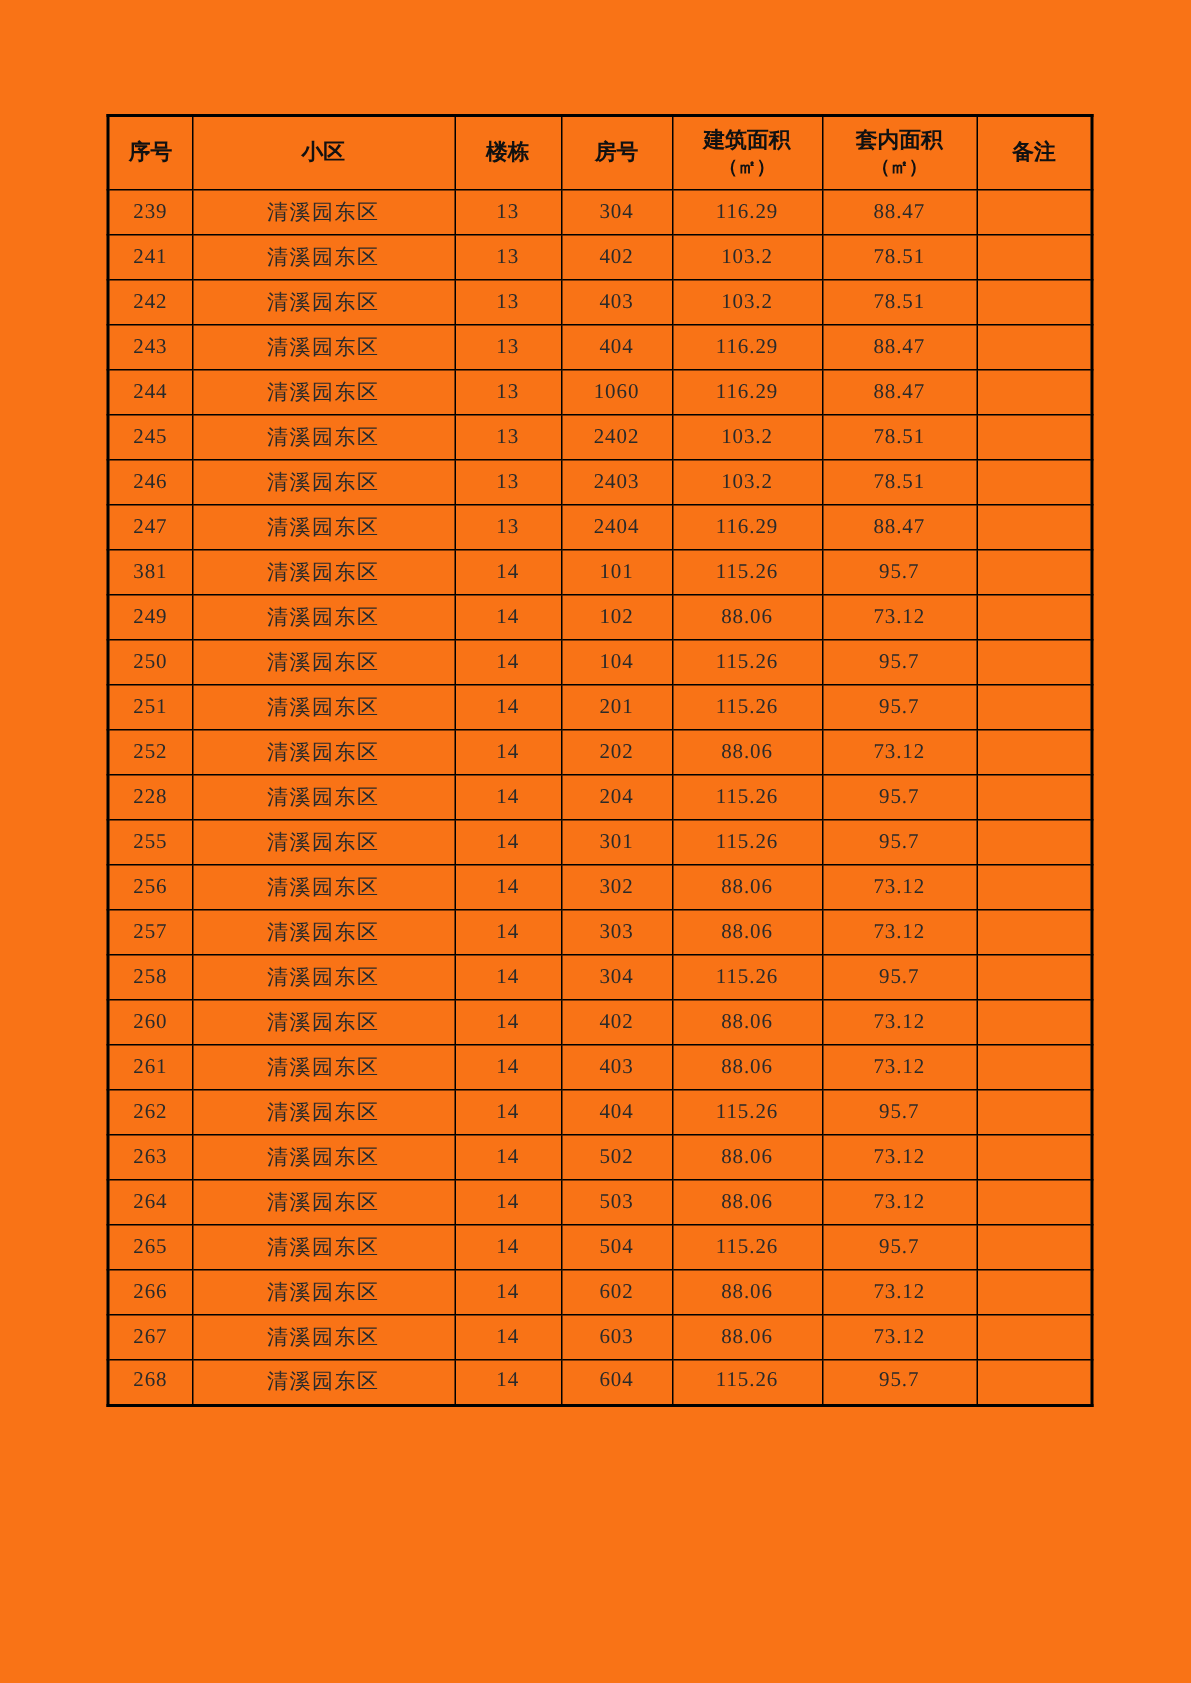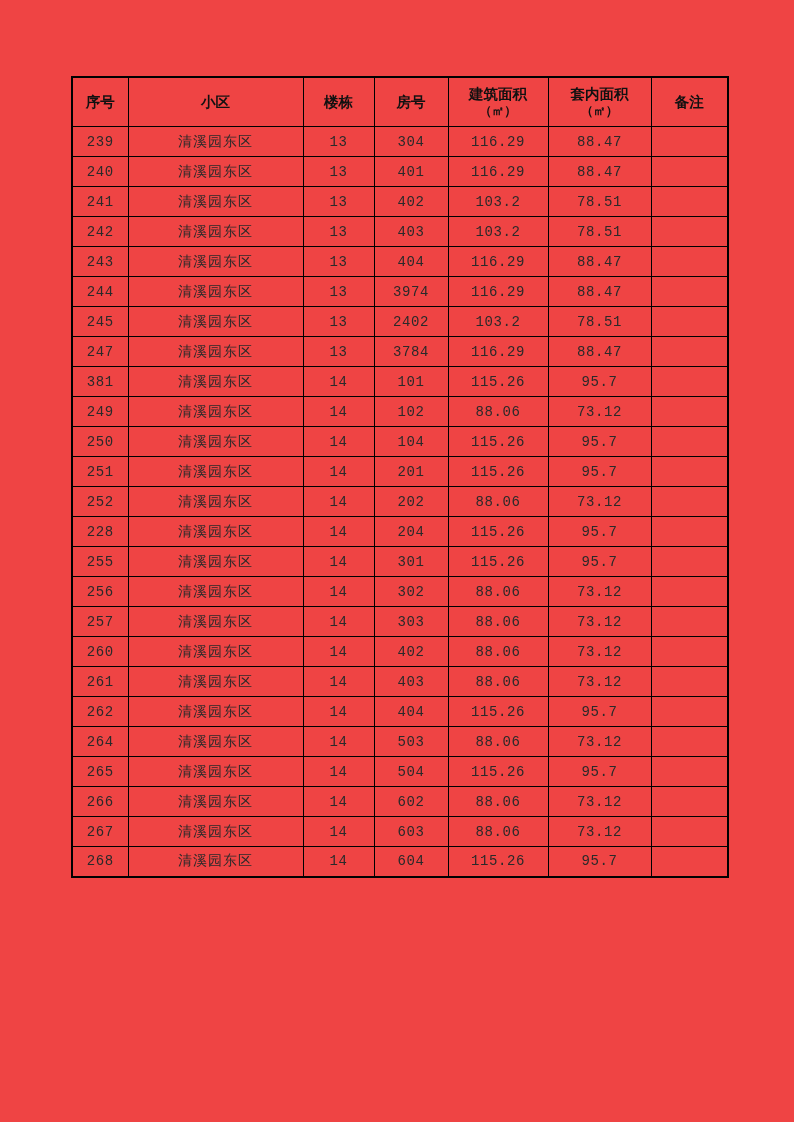--- a/index.html
+++ b/index.html
@@ -9,21 +9,21 @@
   }
   body {
     width: 794px;
     height: 1122px;
     font-family: "Liberation Serif", "DejaVu Serif", serif;
   }
   .page {
     position: relative;
     width: 794px;
     height: 1122px;
-    background: #ef4444;
+    background: #f97316;
     overflow: hidden;
   }
   table.area-table {
     position: absolute;
     left: 71px;
     top: 76px;
     width: 656px;
     border-collapse: collapse;
     table-layout: fixed;
     border: 2px solid #000000;
@@ -45,21 +45,20 @@
     color: #111111;
     line-height: 1.25;
   }
   thead th .sublabel {
     font-size: 12.5px;
     font-weight: 600;
     margin-top: 1px;
   }
   tbody tr {
     height: 30px;
-    font-family: Liberation Mono, monospace;
   }
   tbody td {
     font-size: 14px;
     color: #2a2a2a;
     letter-spacing: 0.6px;
   }
   tbody td.cell-community {
     letter-spacing: 1px;
   }
 </style>
@@ -108,29 +107,20 @@
         <tr>
           <td class="cell-seq">239</td>
           <td class="cell-community">清溪园东区</td>
           <td class="cell-building">13</td>
           <td class="cell-room">304</td>
           <td class="cell-gross_area">116.29</td>
           <td class="cell-inner_area">88.47</td>
           <td class="cell-remark"></td>
         </tr>
         <tr>
-          <td class="cell-seq">240</td>
-          <td class="cell-community">清溪园东区</td>
-          <td class="cell-building">13</td>
-          <td class="cell-room">401</td>
-          <td class="cell-gross_area">116.29</td>
-          <td class="cell-inner_area">88.47</td>
-          <td class="cell-remark"></td>
-        </tr>
-        <tr>
           <td class="cell-seq">241</td>
           <td class="cell-community">清溪园东区</td>
           <td class="cell-building">13</td>
           <td class="cell-room">402</td>
           <td class="cell-gross_area">103.2</td>
           <td class="cell-inner_area">78.51</td>
           <td class="cell-remark"></td>
         </tr>
         <tr>
           <td class="cell-seq">242</td>
@@ -147,39 +137,48 @@
           <td class="cell-building">13</td>
           <td class="cell-room">404</td>
           <td class="cell-gross_area">116.29</td>
           <td class="cell-inner_area">88.47</td>
           <td class="cell-remark"></td>
         </tr>
         <tr>
           <td class="cell-seq">244</td>
           <td class="cell-community">清溪园东区</td>
           <td class="cell-building">13</td>
-          <td class="cell-room">3974</td>
+          <td class="cell-room">1060</td>
           <td class="cell-gross_area">116.29</td>
           <td class="cell-inner_area">88.47</td>
           <td class="cell-remark"></td>
         </tr>
         <tr>
           <td class="cell-seq">245</td>
           <td class="cell-community">清溪园东区</td>
           <td class="cell-building">13</td>
           <td class="cell-room">2402</td>
           <td class="cell-gross_area">103.2</td>
           <td class="cell-inner_area">78.51</td>
           <td class="cell-remark"></td>
         </tr>
         <tr>
+          <td class="cell-seq">246</td>
+          <td class="cell-community">清溪园东区</td>
+          <td class="cell-building">13</td>
+          <td class="cell-room">2403</td>
+          <td class="cell-gross_area">103.2</td>
+          <td class="cell-inner_area">78.51</td>
+          <td class="cell-remark"></td>
+        </tr>
+        <tr>
           <td class="cell-seq">247</td>
           <td class="cell-community">清溪园东区</td>
           <td class="cell-building">13</td>
-          <td class="cell-room">3784</td>
+          <td class="cell-room">2404</td>
           <td class="cell-gross_area">116.29</td>
           <td class="cell-inner_area">88.47</td>
           <td class="cell-remark"></td>
         </tr>
         <tr>
           <td class="cell-seq">381</td>
           <td class="cell-community">清溪园东区</td>
           <td class="cell-building">14</td>
           <td class="cell-room">101</td>
           <td class="cell-gross_area">115.26</td>
@@ -252,20 +251,29 @@
         <tr>
           <td class="cell-seq">257</td>
           <td class="cell-community">清溪园东区</td>
           <td class="cell-building">14</td>
           <td class="cell-room">303</td>
           <td class="cell-gross_area">88.06</td>
           <td class="cell-inner_area">73.12</td>
           <td class="cell-remark"></td>
         </tr>
         <tr>
+          <td class="cell-seq">258</td>
+          <td class="cell-community">清溪园东区</td>
+          <td class="cell-building">14</td>
+          <td class="cell-room">304</td>
+          <td class="cell-gross_area">115.26</td>
+          <td class="cell-inner_area">95.7</td>
+          <td class="cell-remark"></td>
+        </tr>
+        <tr>
           <td class="cell-seq">260</td>
           <td class="cell-community">清溪园东区</td>
           <td class="cell-building">14</td>
           <td class="cell-room">402</td>
           <td class="cell-gross_area">88.06</td>
           <td class="cell-inner_area">73.12</td>
           <td class="cell-remark"></td>
         </tr>
         <tr>
           <td class="cell-seq">261</td>
@@ -276,20 +284,29 @@
           <td class="cell-inner_area">73.12</td>
           <td class="cell-remark"></td>
         </tr>
         <tr>
           <td class="cell-seq">262</td>
           <td class="cell-community">清溪园东区</td>
           <td class="cell-building">14</td>
           <td class="cell-room">404</td>
           <td class="cell-gross_area">115.26</td>
           <td class="cell-inner_area">95.7</td>
+          <td class="cell-remark"></td>
+        </tr>
+        <tr>
+          <td class="cell-seq">263</td>
+          <td class="cell-community">清溪园东区</td>
+          <td class="cell-building">14</td>
+          <td class="cell-room">502</td>
+          <td class="cell-gross_area">88.06</td>
+          <td class="cell-inner_area">73.12</td>
           <td class="cell-remark"></td>
         </tr>
         <tr>
           <td class="cell-seq">264</td>
           <td class="cell-community">清溪园东区</td>
           <td class="cell-building">14</td>
           <td class="cell-room">503</td>
           <td class="cell-gross_area">88.06</td>
           <td class="cell-inner_area">73.12</td>
           <td class="cell-remark"></td>

